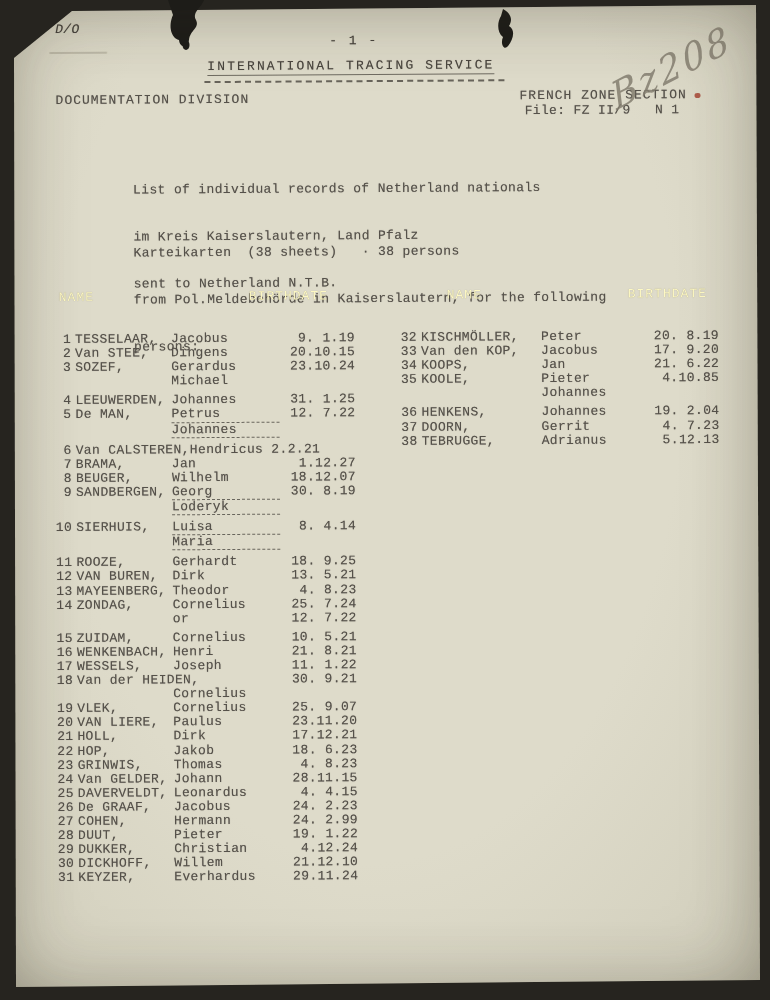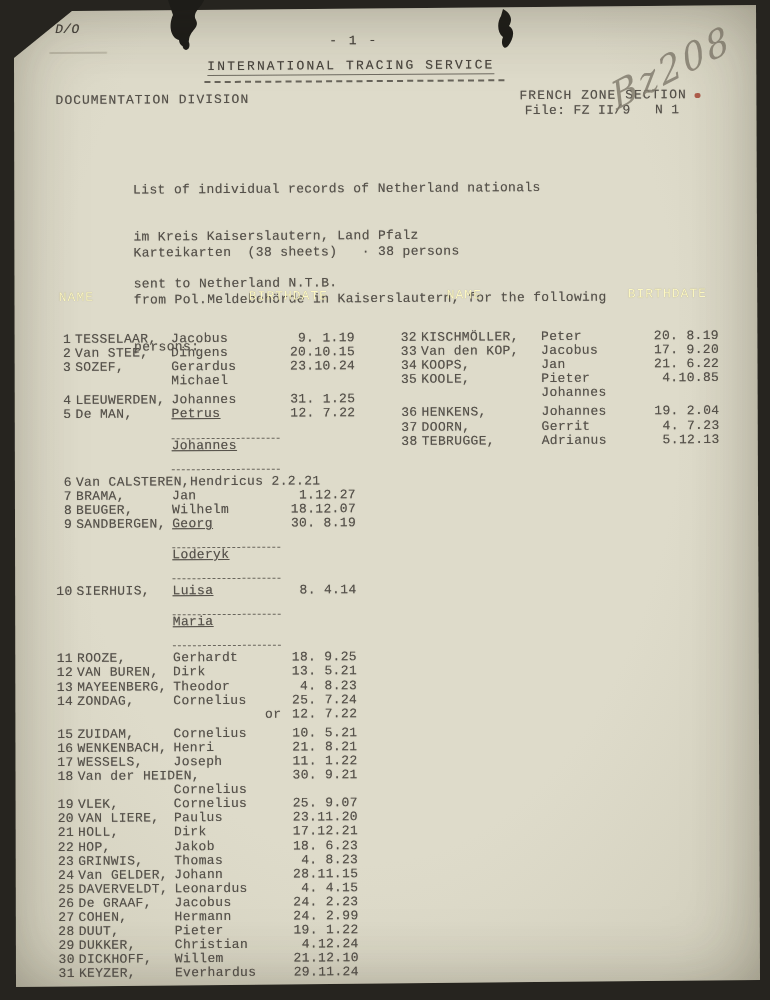--- a/index.html
+++ b/index.html
@@ -65,22 +65,22 @@
     display:grid;
     column-gap:4px;
     line-height:14.1px;
   }
   .list-left .row{grid-template-columns:17px 92px 108px 72px;}
   .list-right .row{grid-template-columns:18px 116px 98px 76px;}
   .row.gap{margin-top:5px;}
   .c{white-space:pre;overflow:visible;}
   .c-num{text-align:right;}
   .c-date{text-align:right;}
-  .c-given.r{text-align:right;}
-  .u{border-bottom:1.5px dashed rgba(85,81,74,.85);padding-bottom:16px;text-decoration:underline;}
+  .c-given.r{}
+  .u{border-bottom:1.5px dashed rgba(85,81,74,.85);padding-bottom:0;}
   .headers span{letter-spacing:1px;color:#fef9c3;}
   svg.blots{position:absolute;left:0;top:0;pointer-events:none;}
 </style>
 </head>
 <body>
 
 <div class="paper"></div>
 
 <svg class="blots" width="770" height="1000">
   <path d="M168,0 L204,0 C201,8 192,12 196,20 C200,28 190,30 189,40 C188,47 180,49 179,40 C171,38 168,26 173,15 Z" fill="#1d1c18"></path>

